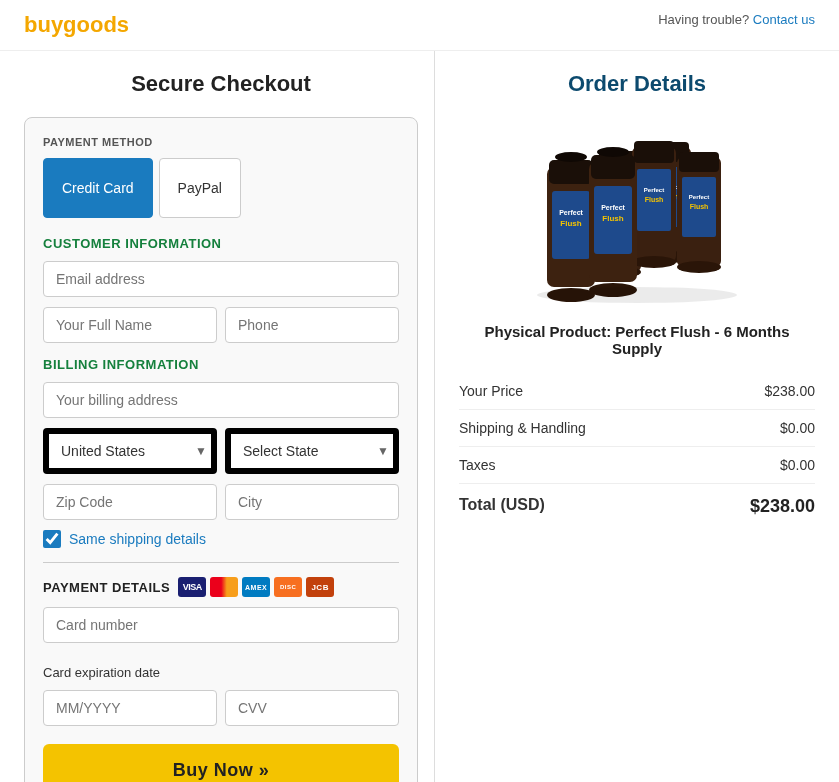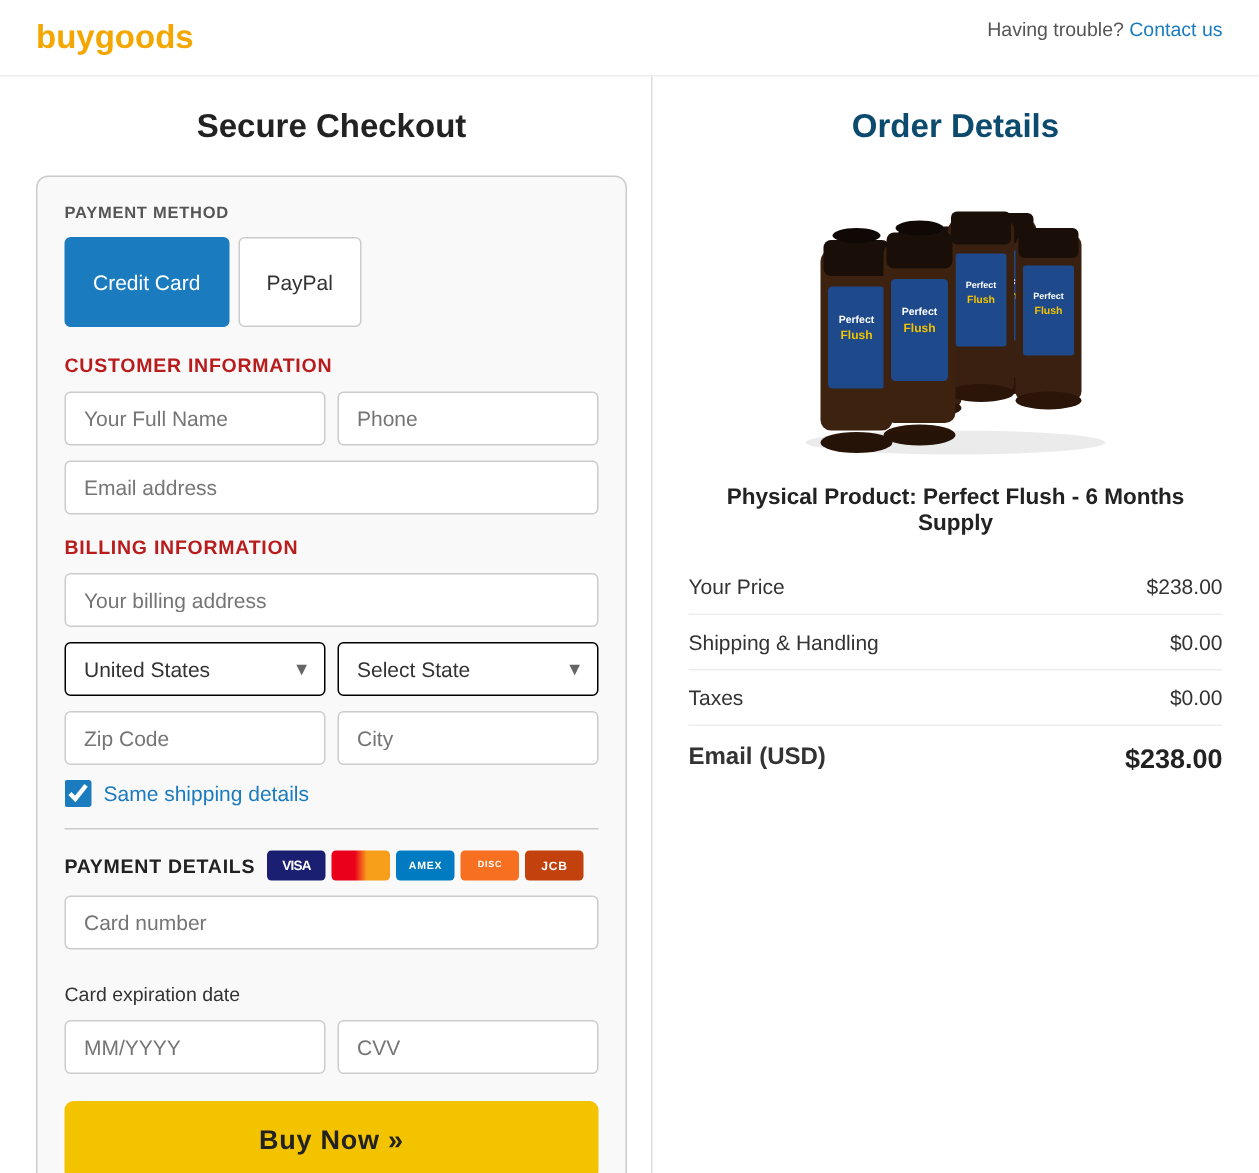--- a/index.html
+++ b/index.html
@@ -82,21 +82,21 @@
       border-color: #1a7bbf;
     }
     .tab-btn:not(.active) {
       background: #fff;
       color: #333;
     }
 
     .section-heading {
       font-size: 13px;
       font-weight: bold;
-      color: #b91c1c;
+      color: #15803d;
       letter-spacing: 0.5px;
       margin-bottom: 10px;
       margin-top: 14px;
     }
 
     .form-row {
       display: flex;
       gap: 8px;
       margin-bottom: 10px;
     }
@@ -112,21 +112,21 @@
       outline: none;
     }
 
     .select-wrap {
       position: relative;
       flex: 1;
     }
     .select-wrap select {
       width: 100%;
       padding: 9px 30px 9px 12px;
-      border: 1px solid #000000;
+      border: 6px solid #000000;
       border-radius: 4px;
       font-size: 14px;
       color: #333;
       background: #fff;
       appearance: none;
       cursor: pointer;
       outline: none;
     }
     .select-arrow {
       position: absolute;
@@ -172,21 +172,21 @@
       letter-spacing: 0.5px;
       margin-bottom: 10px;
     }
 
     .card-icons {
       display: flex;
       gap: 4px;
       align-items: center;
     }
     .card-icon {
-      width: 39px;
+      width: 28px;
       height: 20px;
       border-radius: 3px;
       font-size: 7px;
       font-weight: bold;
       display: flex;
       align-items: center;
       justify-content: center;
       color: #fff;
     }
     .card-icon.visa { background: #1a1f71; color: #fff; font-size: 9px; letter-spacing: -0.5px; }
@@ -287,25 +287,25 @@
       
       <div class="payment-method-label">PAYMENT METHOD</div>
       <div class="payment-tabs">
         <button class="tab-btn active">Credit Card</button>
         <button class="tab-btn">PayPal</button>
       </div>
 
       
       <div class="section-heading">CUSTOMER INFORMATION</div>
       <div class="form-row">
+        <input class="form-input" type="email" placeholder="Email address" style="">
+      </div>
+      <div class="form-row">
         <input class="form-input" type="text" placeholder="Your Full Name" style="">
         <input class="form-input" type="text" placeholder="Phone" style="">
-      </div>
-      <div class="form-row">
-        <input class="form-input" type="email" placeholder="Email address" style="">
       </div>
 
       
       <div class="section-heading">BILLING INFORMATION</div>
       <div class="form-row">
         <input class="form-input" type="text" placeholder="Your billing address" style="">
       </div>
       <div class="form-row">
         <div class="select-wrap">
           <select>
@@ -431,18 +431,18 @@
       </div>
       <div class="order-line">
         <span class="label">Shipping &amp; Handling</span>
         <span class="value">$0.00</span>
       </div>
       <div class="order-line">
         <span class="label">Taxes</span>
         <span class="value">$0.00</span>
       </div>
       <div class="order-line total">
-        <span class="label">Email (USD)</span>
+        <span class="label">Total (USD)</span>
         <span class="value">$238.00</span>
       </div>
     </div>
   </div>
 </div>
 
 </body></html>

